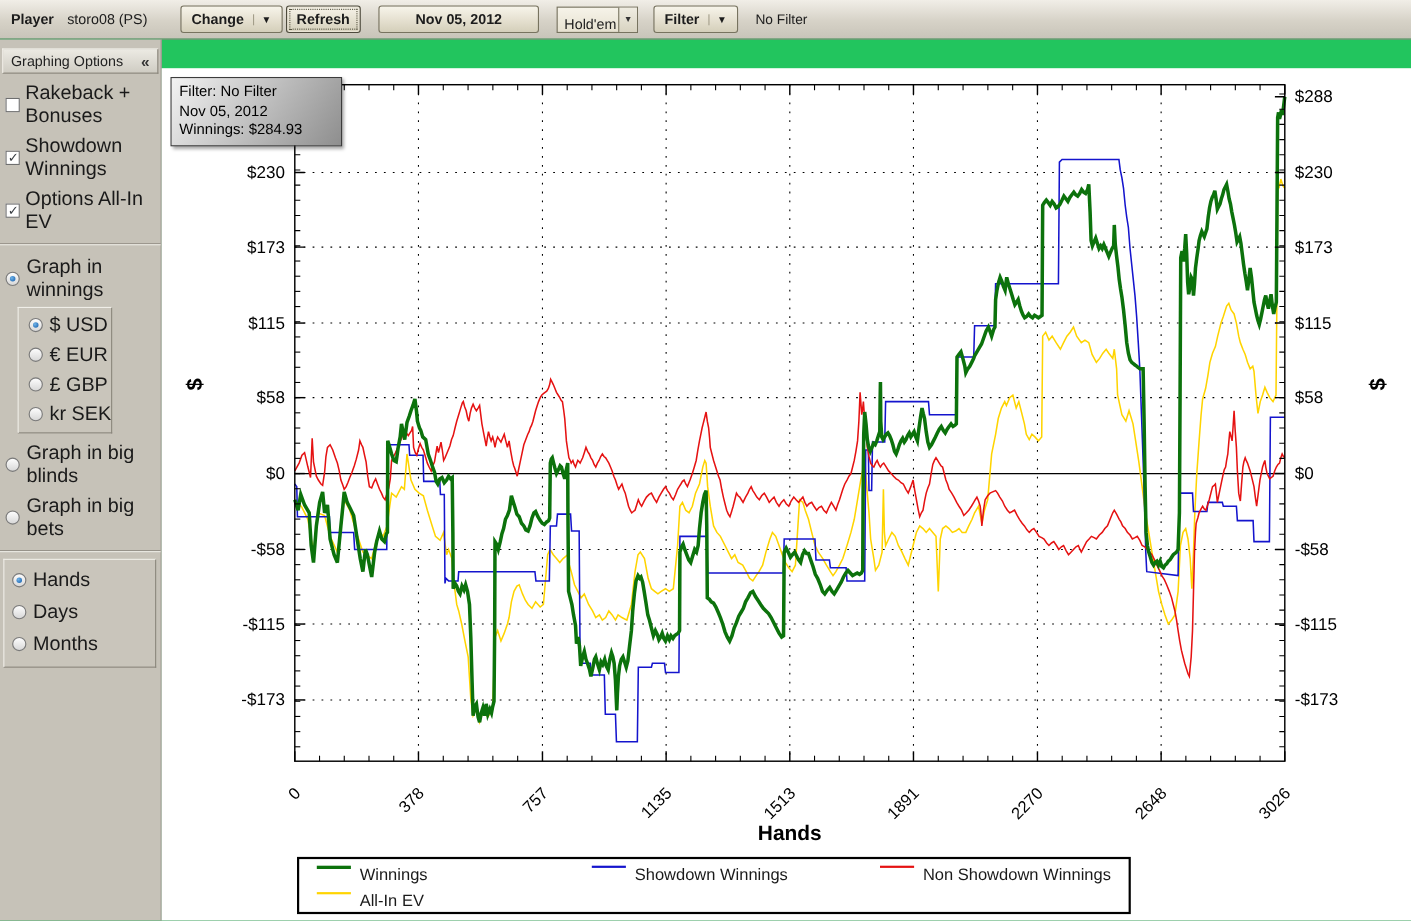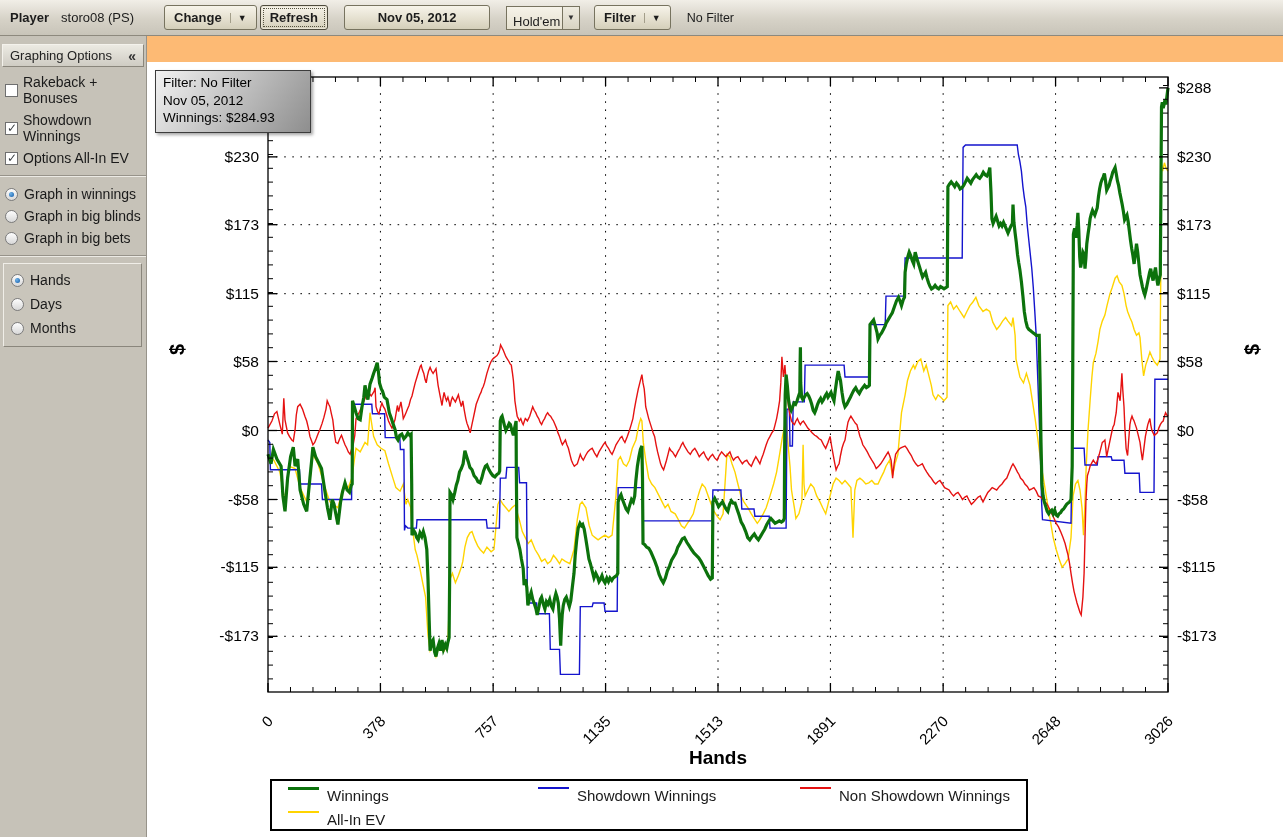--- a/index.html
+++ b/index.html
@@ -1,18 +1,18 @@
 <!DOCTYPE html>
 <html><head>
 <meta charset="utf-8">
 <style>
   * { margin:0; padding:0; box-sizing:border-box; }
   html,body { background:#9a968c; }
   body { font-family:"Liberation Sans","DejaVu Sans",sans-serif; }
-  #app { position:relative; width:1283px; height:837px; background:#fdba74; overflow:hidden; }
+  #app { position:relative; width:1283px; height:837px; background:#22c55e; overflow:hidden; }
 
   
   .toolbar { position:absolute; left:0; top:0; width:1283px; height:36px;
     background:linear-gradient(#f1eee7,#d6d2c7 55%,#c8c4b9);
     border-bottom:1px solid #8d897e; display:flex; align-items:center; }
   .tb-label { font-size:13px; font-weight:bold; color:#1c1c1c; margin-left:10px; }
   .tb-player { font-size:13px; color:#1c1c1c; margin-left:12px; margin-right:22px; }
   .btn { height:25px; background:linear-gradient(#f7f4ea,#e3decd 60%,#d4cfba);
     border:1px solid #77735f; border-radius:3px; font-size:13px; font-weight:bold;
     color:#1c1c1c; display:flex; align-items:center; padding:0 9px; cursor:pointer; }
@@ -31,21 +31,21 @@
 
   
   .side-col { position:absolute; left:0; top:36px; width:147px; height:801px;
     background:#c6c2b8; border-right:1px solid #97938a; }
   .side-head { margin:8px 2px 4px 2px; height:23px;
     background:linear-gradient(#eceae3,#cfccc3); border:1px solid #8a867c;
     border-top-color:#f4f2ec; border-left-color:#f4f2ec;
     display:flex; align-items:center; font-size:13px; color:#222; padding:4px 7px; }
   .side-head .title { flex:1; }
   .side-head .chev { font-size:14px; font-weight:bold; color:#333; cursor:pointer; }
-  .opt-row { display:flex; align-items:center; padding:3px 0 3px 5px; font-size:14px; color:#1a1a1a; }
+  .opt-row { display:flex; align-items:center; padding:3px 0 3px 5px; font-size:18px; color:#1a1a1a; }
   .cb { width:13px; height:13px; background:#fff; border:1px solid #6f6f6f; margin-right:5px;
         position:relative; flex:0 0 13px; cursor:pointer; }
   .cb.on::after { content:"\2713"; position:absolute; left:1px; top:-2px; font-size:12px; color:#3a3f44; font-weight:bold; }
   .rb { width:13px; height:13px; background:linear-gradient(#fdfdfd,#d8d8d8); border:1px solid #7b7b7b; border-radius:50%;
         margin-right:6px; position:relative; flex:0 0 13px; cursor:pointer; }
   .rb.on::after { content:""; position:absolute; left:3px; top:3px; width:5px; height:5px; border-radius:50%;
         background:radial-gradient(circle at 35% 35%, #6fb3e8, #1059a8); }
   .divider { border-top:1px solid #97938a; border-bottom:1px solid #eceae4; margin:6px 0; }
   .currency-box { margin:2px 10px 4px 16px; border:1px solid #8a867c; border-top-color:#f0eee8; border-left-color:#f0eee8;
         padding:2px 0 3px 4px; width:86px; background:#c9c5bb; }
@@ -124,20 +124,38 @@
     <div class="opt-row">
       <span class="cb on"></span>
       <span>Options All-In EV</span>
     </div>
 
     <div class="divider"></div>
 
     <div class="opt-row">
       <span class="rb on"></span>
       <span>Graph in winnings</span>
+    </div>
+    <div class="currency-box">
+      <div class="opt-row">
+        <span class="rb on"></span>
+        <span>$ USD</span>
+      </div>
+      <div class="opt-row">
+        <span class="rb"></span>
+        <span>€ EUR</span>
+      </div>
+      <div class="opt-row">
+        <span class="rb"></span>
+        <span>£ GBP</span>
+      </div>
+      <div class="opt-row">
+        <span class="rb"></span>
+        <span>kr SEK</span>
+      </div>
     </div>
     <div class="opt-row">
       <span class="rb"></span>
       <span>Graph in big blinds</span>
     </div>
     <div class="opt-row">
       <span class="rb"></span>
       <span>Graph in big bets</span>
     </div>
 

